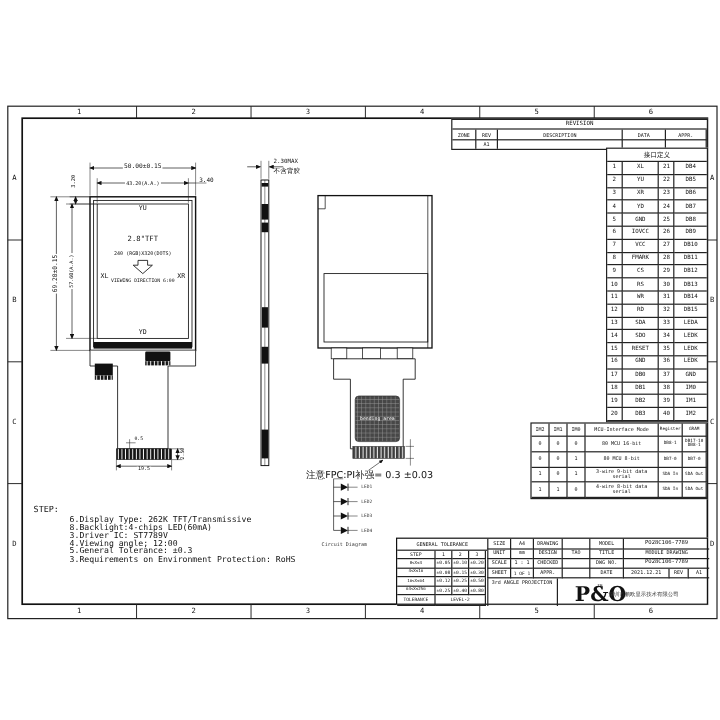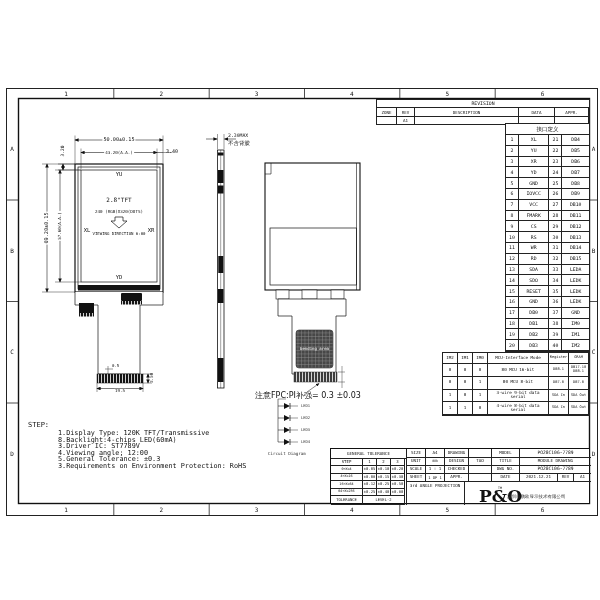--- a/index.html
+++ b/index.html
@@ -416,21 +416,21 @@
         <div class="ic" style="width: 15px; height: 12.8px;">1</div>
         <div class="ic" style="width: 15px; height: 12.8px;">0</div>
         <div class="ic" style="width: 61px; height: 12.8px;">4-wire 8-bit data serial</div>
         <div class="ic small" style="width: 20px; height: 12.8px;">SDA In</div>
         <div class="ic small" style="width: 20px; height: 12.8px;">SDA Out</div>
       </div>
     </div>
 
   <div id="notes-title">STEP:</div>
   <div id="notes-list">
-      <div class="nline">1.Display Type: 120K TFT/Transmissive</div>
+      <div class="nline">6.Display Type: 262K TFT/Transmissive</div>
       <div class="nline">8.Backlight:4-chips LED(60mA)</div>
       <div class="nline">3.Driver IC: ST7789V</div>
       <div class="nline">4.Viewing angle;  12:00</div>
       <div class="nline">5.General Tolerance: ±0.3</div>
       <div class="nline">3.Requirements on Environment Protection: RoHS</div>
     </div>
 
   <div id="title-block">
     <div id="tol">
         <div style="height: 8.5px; border-bottom: 0.6px solid rgb(34, 34, 34); display: flex; align-items: center; justify-content: center; font-size: 4.2px;">GENERAL TOLERANCE</div>

